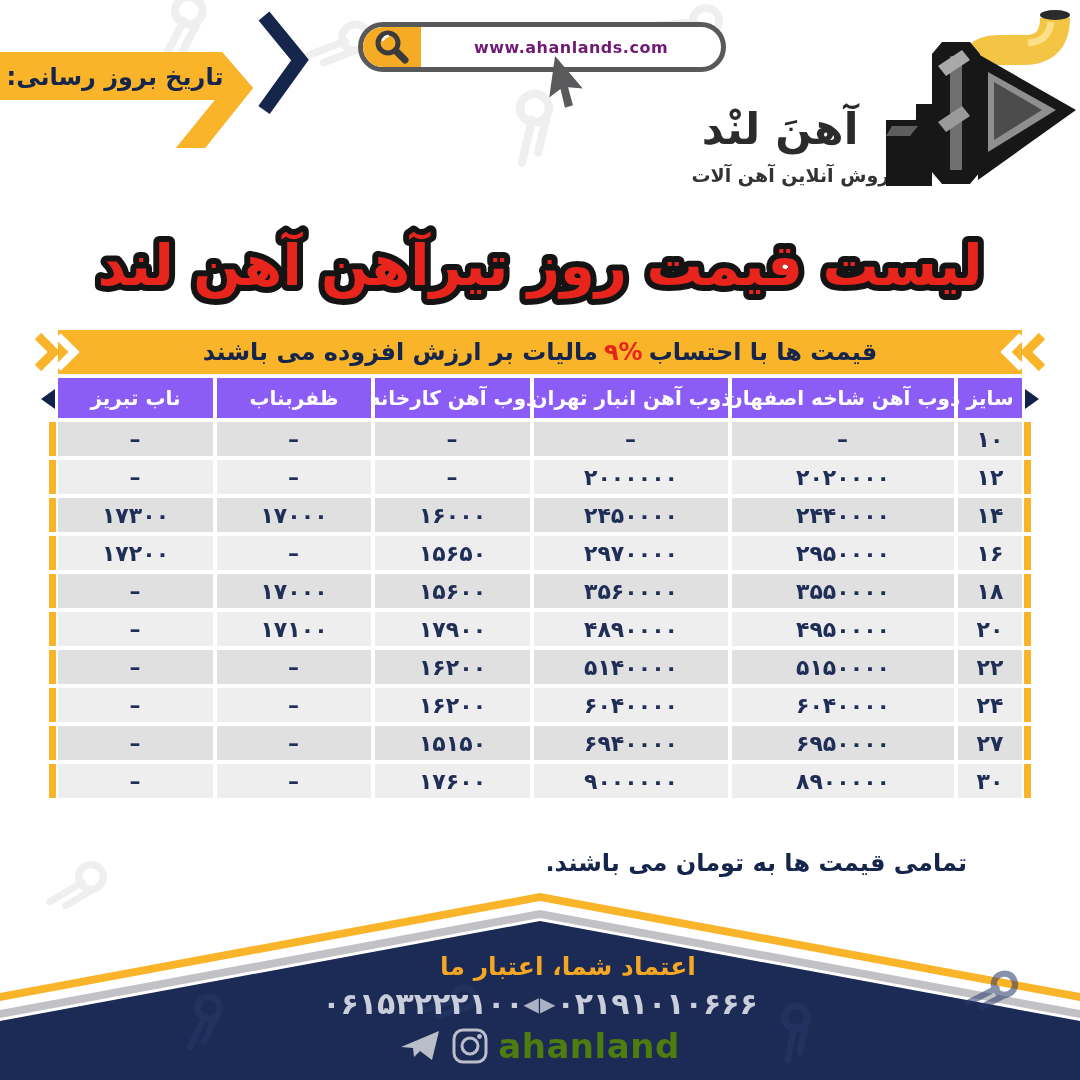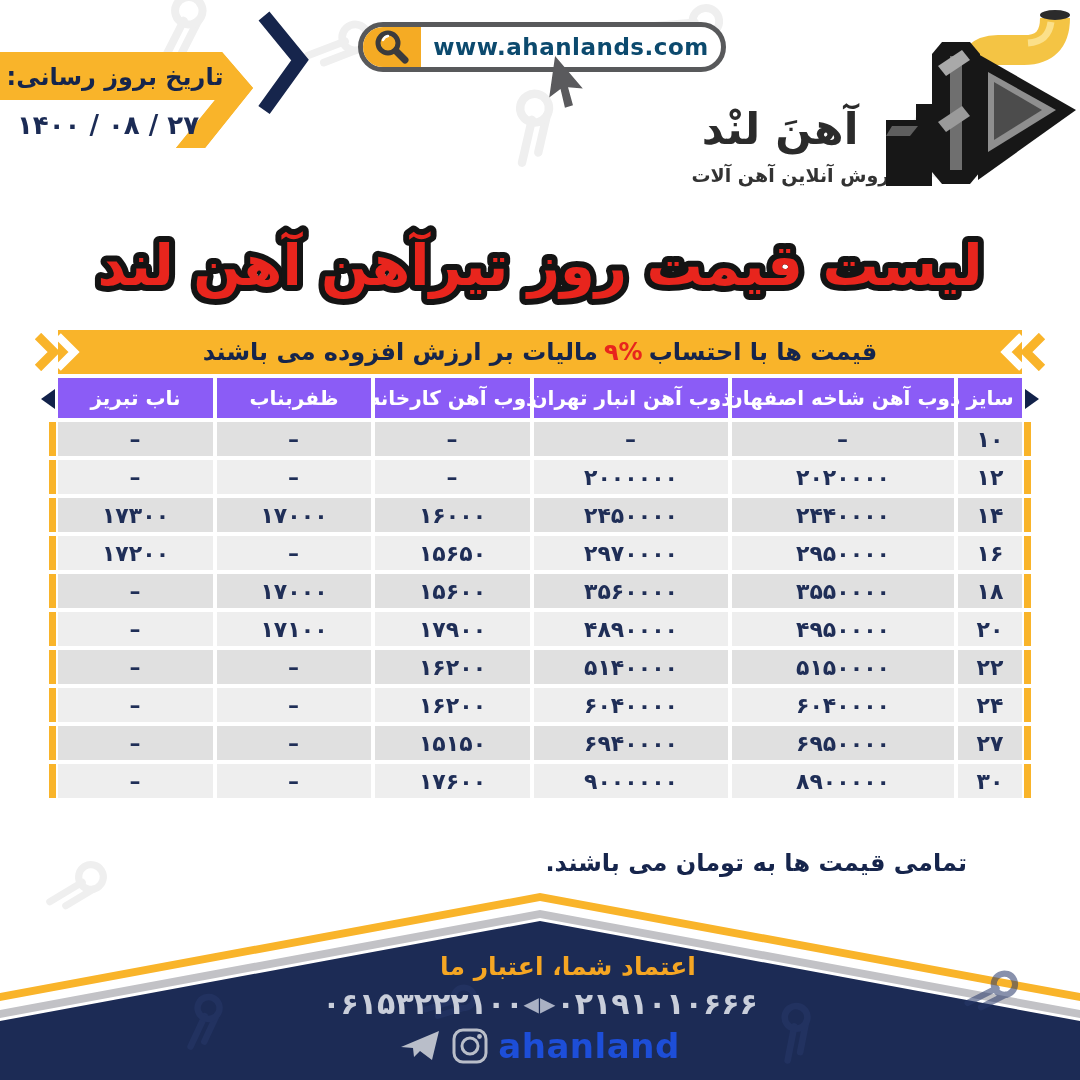--- a/index.html
+++ b/index.html
@@ -29,21 +29,21 @@
 
   
   .search-pill {
     position:absolute; left:358px; top:22px; width:368px; height:50px;
     border:5px solid #58595b; border-radius:27px; background:#fff;
     display:flex; align-items:stretch; overflow:hidden;
   }
   .search-cap { width:58px; background:#F5AB24; display:flex; align-items:center; justify-content:center; flex:0 0 58px; }
   .search-url {
     flex:1; display:flex; align-items:center; justify-content:center;
-    font-size:23px; font-weight:bold; color:#0c4a6e; letter-spacing:.5px; white-space:nowrap;
+    font-size:16px; font-weight:bold; color:#701a75; letter-spacing:.5px; white-space:nowrap;
   }
   .cursor-svg { position:absolute; left:543px; top:56px; transform:rotate(8deg); }
 
   
   .logo-name {
     position:absolute; left:680px; top:98px; width:200px; height:62px;
     display:flex; align-items:center; justify-content:center;
     direction:rtl; font-size:43px; font-weight:bold; color:#2b2b2b; white-space:nowrap;
   }
   .logo-tagline {
@@ -110,21 +110,21 @@
   .footer .phones {
     position:absolute; left:0; top:106px; width:100%;
     display:flex; align-items:center; justify-content:center; 
     direction:ltr; color:#C9CEDA; font-weight:800; font-size:30px; letter-spacing:1px;
   }
   .footer .tri { font-size:20px; color:#aab1c4; }
   .footer .social {
     position:absolute; left:0; top:146px; width:100%;
     display:flex; align-items:center; justify-content:center; gap:8px;
   }
-  .footer .handle { color:#1d4ed8; font-size:34px; font-weight:600; letter-spacing:.5px; }
+  .footer .handle { color:#4d7c0f; font-size:34px; font-weight:600; letter-spacing:.5px; }
 </style>
 </head>
 <body>
 
 <div class="page">
 
   <svg class="wm" style="left:140px; top:-12px; transform:rotate(-18deg);" width="80" height="80" viewBox="0 0 70 70">
       <g fill="none" stroke="currentColor" stroke-width="7" stroke-linecap="round">
         <path d="M14 56 L40 30"></path>
         <path d="M30 56 L52 34"></path>
@@ -163,21 +163,20 @@
       </g>
     </svg>
 
   <div class="date-badge">
     <svg width="312" height="150" viewBox="0 0 312 150">
       <polyline points="264,16 300,60 264,110" fill="none" stroke="#16254c" stroke-width="14"></polyline>
       <polygon points="0,12 222,12 253,48 205,108 176,108 215,60 0,60" transform="translate(0,40)" fill="#F9B42A"></polygon>
       <polygon points="0,52 222,52 253,88 205,148 176,148 215,100 0,100" fill="#F9B42A"></polygon>
     </svg>
     <div class="label">تاریخ بروز رسانی:</div>
-    <div class="date">۱۴۰۰ / ۰۸ / ۲۷</div>
   </div>
 
   <div class="search-pill">
     <div class="search-cap">
       <svg width="38" height="38" viewBox="0 0 38 38">
         <circle cx="15" cy="15" r="10" fill="none" stroke="#3b3b3d" stroke-width="5"></circle>
         <path d="M10,12 a7 7 0 0 1 5,-4" fill="none" stroke="#ffffff" stroke-width="2.5" stroke-linecap="round"></path>
         <line x1="23" y1="23" x2="32" y2="32" stroke="#3b3b3d" stroke-width="7" stroke-linecap="round"></line>
       </svg>
     </div>

